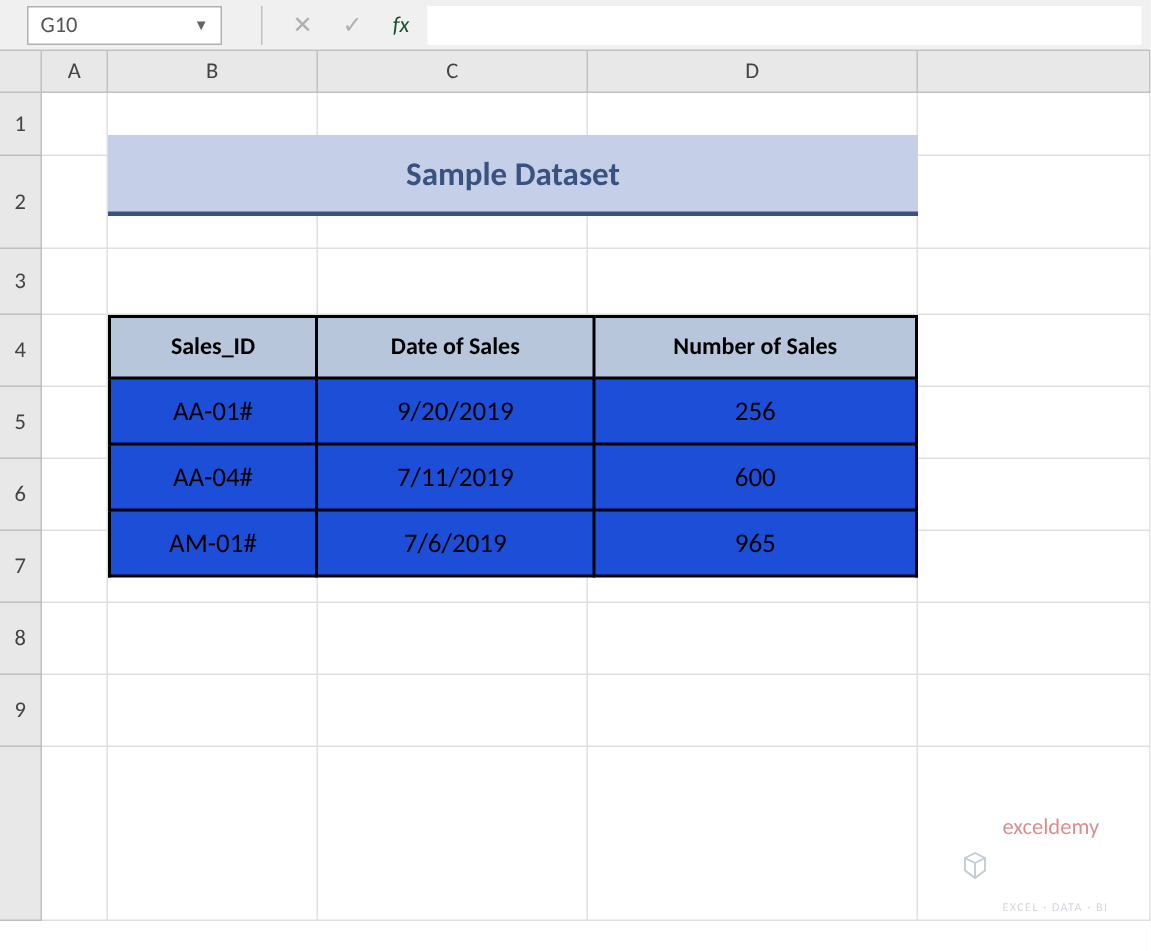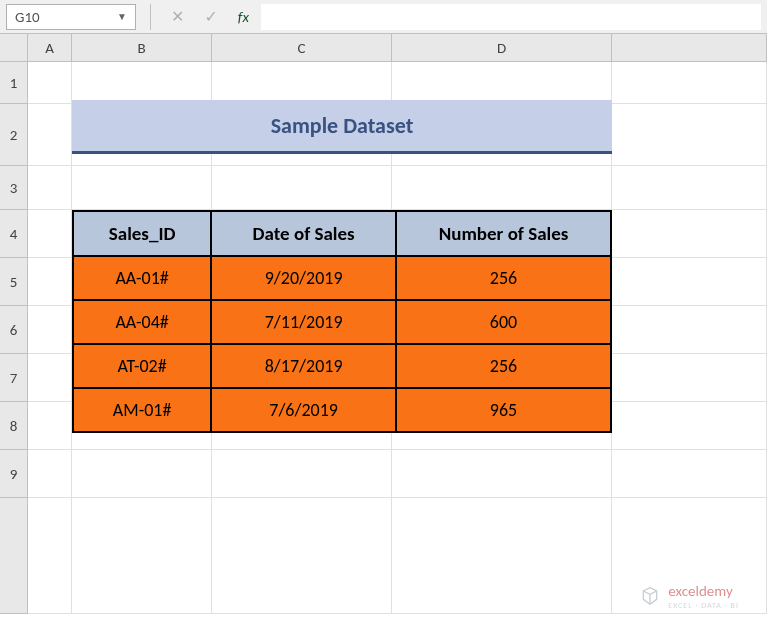--- a/index.html
+++ b/index.html
@@ -21,21 +21,21 @@
       background: #f0f0f0;
       border-bottom: 1px solid #c0c0c0;
       height: 34px;
     }
     .name-box {
       display: flex;
       align-items: center;
       background: #fff;
       border: 1px solid #b0b0b0;
       height: 26px;
-      margin: 0 6px;
+      margin: 0 18px;
       padding: 0 8px;
       width: 130px;
       font-size: 15px;
       color: #555;
     }
     .name-box-text {
       flex: 1;
     }
     .dropdown-arrow {
       font-size: 10px;
@@ -141,29 +141,29 @@
     }
     .data-table {
       position: absolute;
       border-collapse: collapse;
     }
     .data-table th {
       background: #b8c6dc;
       border: 2px solid #000;
       padding: 10px 14px;
       font-weight: bold;
-      font-size: 19px;
+      font-size: 16px;
       text-align: center;
     }
     .data-table td {
       border: 2px solid #000;
       padding: 10px 14px;
       font-size: 18px;
       text-align: center;
-      background: #f97316;
+      background: #1d4ed8;
     }
     .watermark {
       position: absolute;
       bottom: 24px;
       right: 28px;
       display: flex;
       align-items: center;
       gap: 8px;
       opacity: 0.5;
     }
@@ -172,20 +172,21 @@
       height: 20px;
     }
     .watermark-text {
       font-size: 15px;
       color: #b91c1c;
     }
     .watermark-sub {
       font-size: 8px;
       color: #a8b0b8;
       letter-spacing: 1px;
+      margin-top: 39px;
     }
     .col-A { width: 44px; }
     .col-B { width: 140px; }
     .col-C { width: 180px; }
     .col-D { width: 220px; }
     .col-E { width: 155px; }
     .row-1 { height: 42px; }
     .row-2 { height: 62px; }
     .row-3 { height: 44px; }
     .row-4 { height: 48px; }
@@ -303,21 +304,21 @@
             <div class="cell col-E row-9"></div>
           </div>
         <div class="cell-row">
             <div class="cell col-A row-10"></div>
             <div class="cell col-B row-10"></div>
             <div class="cell col-C row-10"></div>
             <div class="cell col-D row-10"></div>
             <div class="cell col-E row-10"></div>
           </div>
 
-        <div class="title-cell" style="left:44px; top:38px; width:540px; height:54px; display:flex; align-items:center; justify-content:center;">Sample Dataset</div>
+        <div class="title-cell" style="left:44px; top:28px; width:540px; height:54px; display:flex; align-items:center; justify-content:center;">Sample Dataset</div>
 
         <table class="data-table" style="left:44px; top:148px; width:540px;">
           <thead>
             <tr>
               <th style="width:140px;">Sales_ID</th>
               <th style="width:188px;">Date of Sales</th>
               <th style="width:220px;">Number of Sales</th>
             </tr>
           </thead>
           <tbody>
@@ -325,25 +326,20 @@
               <td>AA-01#</td>
               <td>9/20/2019</td>
               <td>256</td>
             </tr>
             <tr>
               <td>AA-04#</td>
               <td>7/11/2019</td>
               <td>600</td>
             </tr>
             <tr>
-              <td>AT-02#</td>
-              <td>8/17/2019</td>
-              <td>256</td>
-            </tr>
-            <tr>
               <td>AM-01#</td>
               <td>7/6/2019</td>
               <td>965</td>
             </tr>
           </tbody>
         </table>
       </div>
     </div>
   </div>
 </div>

